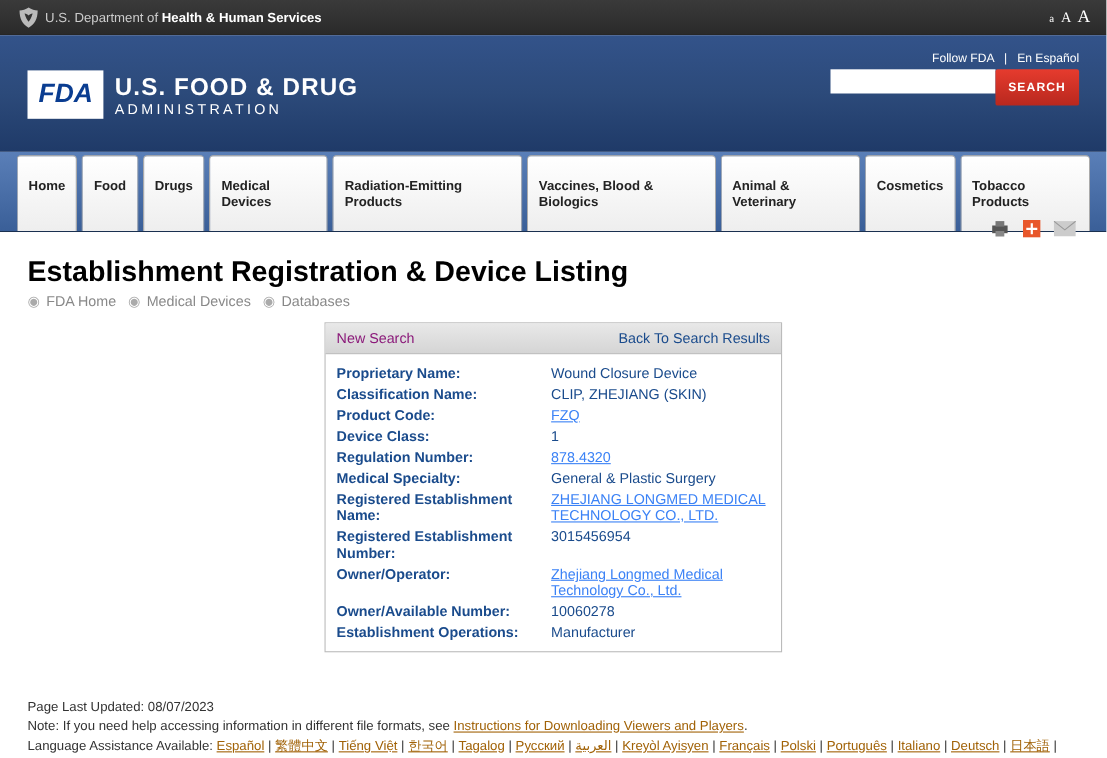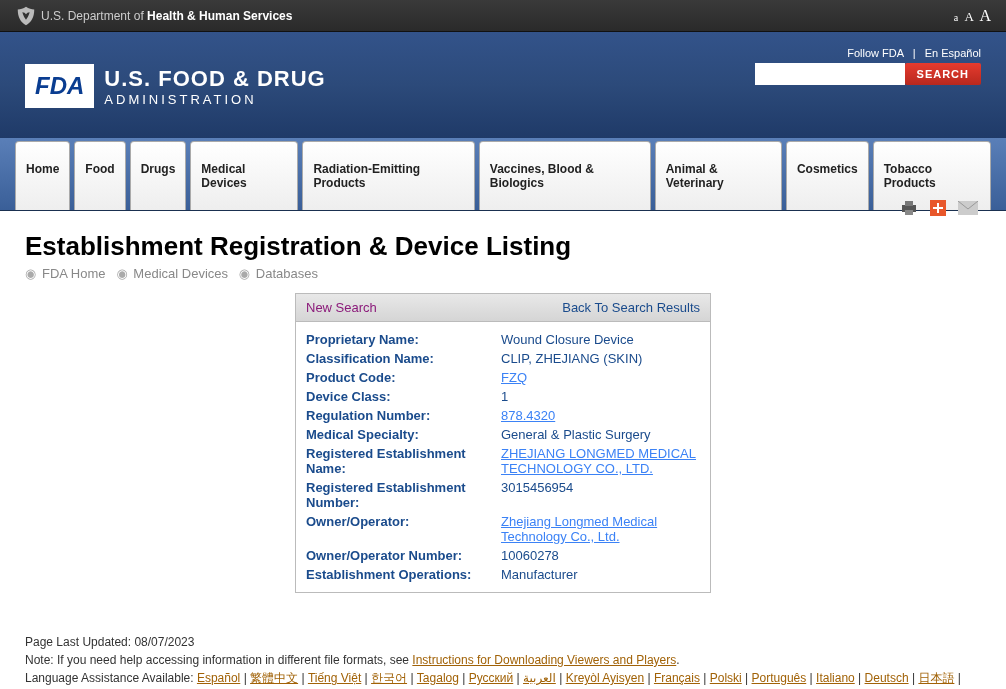--- a/index.html
+++ b/index.html
@@ -15,21 +15,21 @@
 .logo-block{position:absolute;top:32px;left:25px;display:flex;align-items:center;gap:10px}
 .fda-badge{background:#fff;color:#0a3d91;font-weight:bold;font-size:24px;padding:8px 10px;font-style:italic}
 .fda-title{color:#fff}
 .fda-title .line1{font-size:22px;font-weight:bold;letter-spacing:1px}
 .fda-title .line2{font-size:13px;letter-spacing:3px}
 .header-right{position:absolute;top:15px;right:25px;text-align:right}
 .follow{font-size:11px;color:#fff;margin-bottom:4px}
 .follow a{color:#fff;text-decoration:none}
 .searchrow{display:flex}
 .searchrow input{width:150px;height:22px;border:none;padding:2px 4px;font-size:12px}
-.searchbtn{background:linear-gradient(#e63b2e,#b8281e);color:#fff;font-weight:bold;border:none;padding:0 12px;font-size:11px;height:22px;letter-spacing:1px;cursor:pointer;border-radius:2px}
+.searchbtn{background:linear-gradient(#e63b2e,#b8281e);color:#fff;font-weight:bold;border:none;padding:0 12px;font-size:11px;height:33px;letter-spacing:1px;cursor:pointer;border-radius:2px}
 .nav{background:linear-gradient(#5a7fb8,#3a5f98);display:flex;gap:4px;padding:3px 15px 0;border-bottom:1px solid #1a3050}
 .nav a{background:linear-gradient(#fff,#eee);color:#222;font-weight:bold;font-size:12px;padding:20px 10px;text-decoration:none;border-radius:4px 4px 0 0;border:1px solid #aaa;border-bottom:none}
 .content{padding:20px 25px 10px;background:#fff}
 h1{font-size:26px;font-weight:bold;margin-bottom:4px}
 .breadcrumb{font-size:13px;color:#888;margin-bottom:12px}
 .breadcrumb a{color:#888;text-decoration:none}
 .bc-arrow{color:#aaa;margin-right:2px}
 .action-icons{position:absolute;right:28px;top:200px;display:flex;gap:12px;align-items:center}
 .databox{border:1px solid #bbb;width:416px;margin:0 auto 30px}
 .databox-head{background:linear-gradient(#e8e8e8,#d5d5d5);border-bottom:1px solid #bbb;padding:6px 10px;display:flex;justify-content:space-between;font-size:13px}
@@ -154,21 +154,21 @@
         </div>
       <div class="row">
           <div class="lbl">Registered Establishment Number:</div>
           <div class="val">3015456954</div>
         </div>
       <div class="row">
           <div class="lbl">Owner/Operator:</div>
           <div class="val"><a href="#">Zhejiang Longmed Medical Technology Co., Ltd.</a></div>
         </div>
       <div class="row">
-          <div class="lbl">Owner/Operator Number:</div>
+          <div class="lbl">Owner/Available Number:</div>
           <div class="val">10060278</div>
         </div>
       <div class="row">
           <div class="lbl">Establishment Operations:</div>
           <div class="val">Manufacturer</div>
         </div>
     </div>
   </div>
 </div>
 

